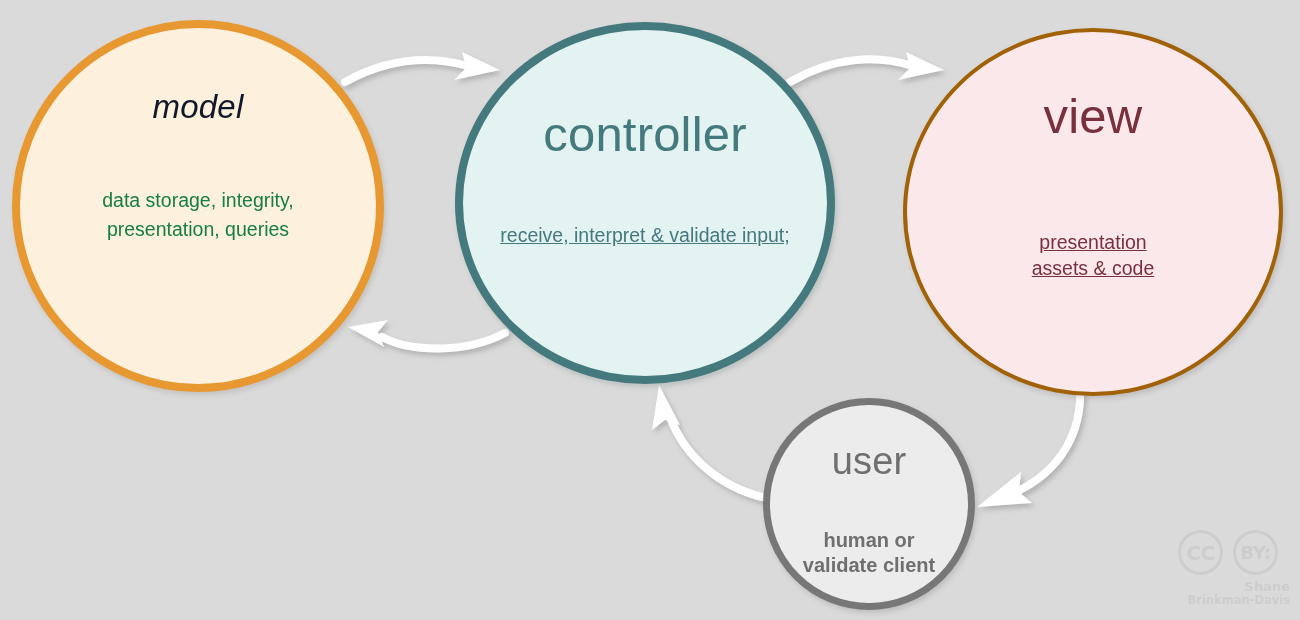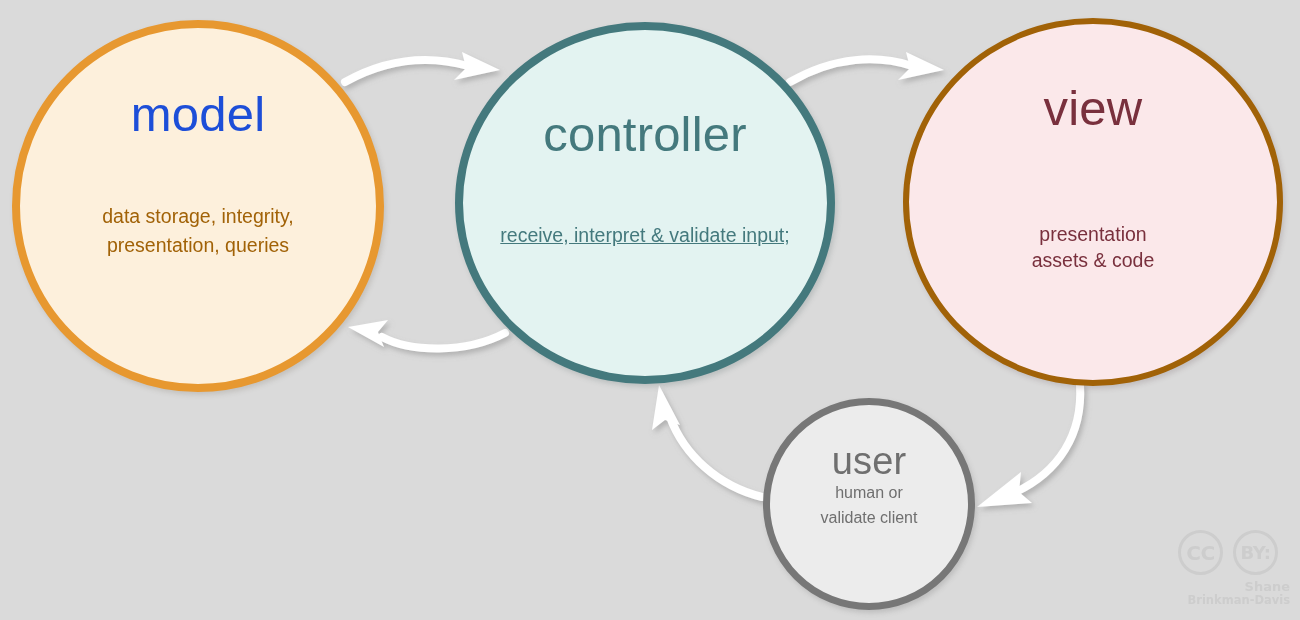--- a/index.html
+++ b/index.html
@@ -45,26 +45,27 @@
   #node-model {
     left: 12px;
     top: 20px;
     width: 372px;
     height: 372px;
     background: #fdf0dc;
     border: 8px solid #e79830;
     box-shadow: 2px 3px 5px rgba(120,110,95,0.22);
   }
   #node-model .node-title {
-    color: #1d4ed8;
-    font-size: 49px;
+    color: #0f172a;
+    font-size: 33px;
     margin-top: 62px;
+    font-style: italic;
   }
   #node-model .node-desc {
-    color: #a16207;
+    color: #15803d;
     font-size: 19.5px;
     line-height: 29px;
     margin-top: 63px;
   }
 
   
   #node-controller {
     left: 455px;
     top: 22px;
     width: 380px;
@@ -82,58 +83,62 @@
     color: #44797d;
     font-size: 19.5px;
     line-height: 29px;
     margin-top: 62px;
     text-decoration: underline;
   }
 
   
   #node-view {
     left: 903px;
-    top: 18px;
+    top: 28px;
     width: 380px;
     height: 368px;
     background: #fbe8ea;
-    border: 6px solid #a16207;
+    border: 4px solid #a16207;
     box-shadow: 2px 3px 5px rgba(110,90,95,0.22);
   }
   #node-view .node-title {
     color: #79303d;
     font-size: 49px;
     margin-top: 60px;
   }
   #node-view .node-desc {
     color: #79303d;
     font-size: 19.5px;
     line-height: 26px;
     margin-top: 88px;
+    text-decoration: underline;
   }
 
   
   #node-user {
     left: 763px;
     top: 398px;
     width: 212px;
     height: 212px;
     background: #ececec;
     border: 7px solid #777777;
     box-shadow: 2px 3px 5px rgba(110,110,110,0.25);
+    gap: 40px;
   }
   #node-user .node-title {
     color: #6f6f6f;
     font-size: 38px;
     margin-top: 37px;
   }
   #node-user .node-desc {
     color: #6f6f6f;
-    font-size: 16px;
+    font-size: 20px;
     line-height: 25px;
+    margin-top: 8px;
+    font-weight: bold;
   }
 
   
   #cc-badge {
     position: absolute;
     left: 1178px;
     top: 530px;
     width: 112px;
     height: 80px;
   }

